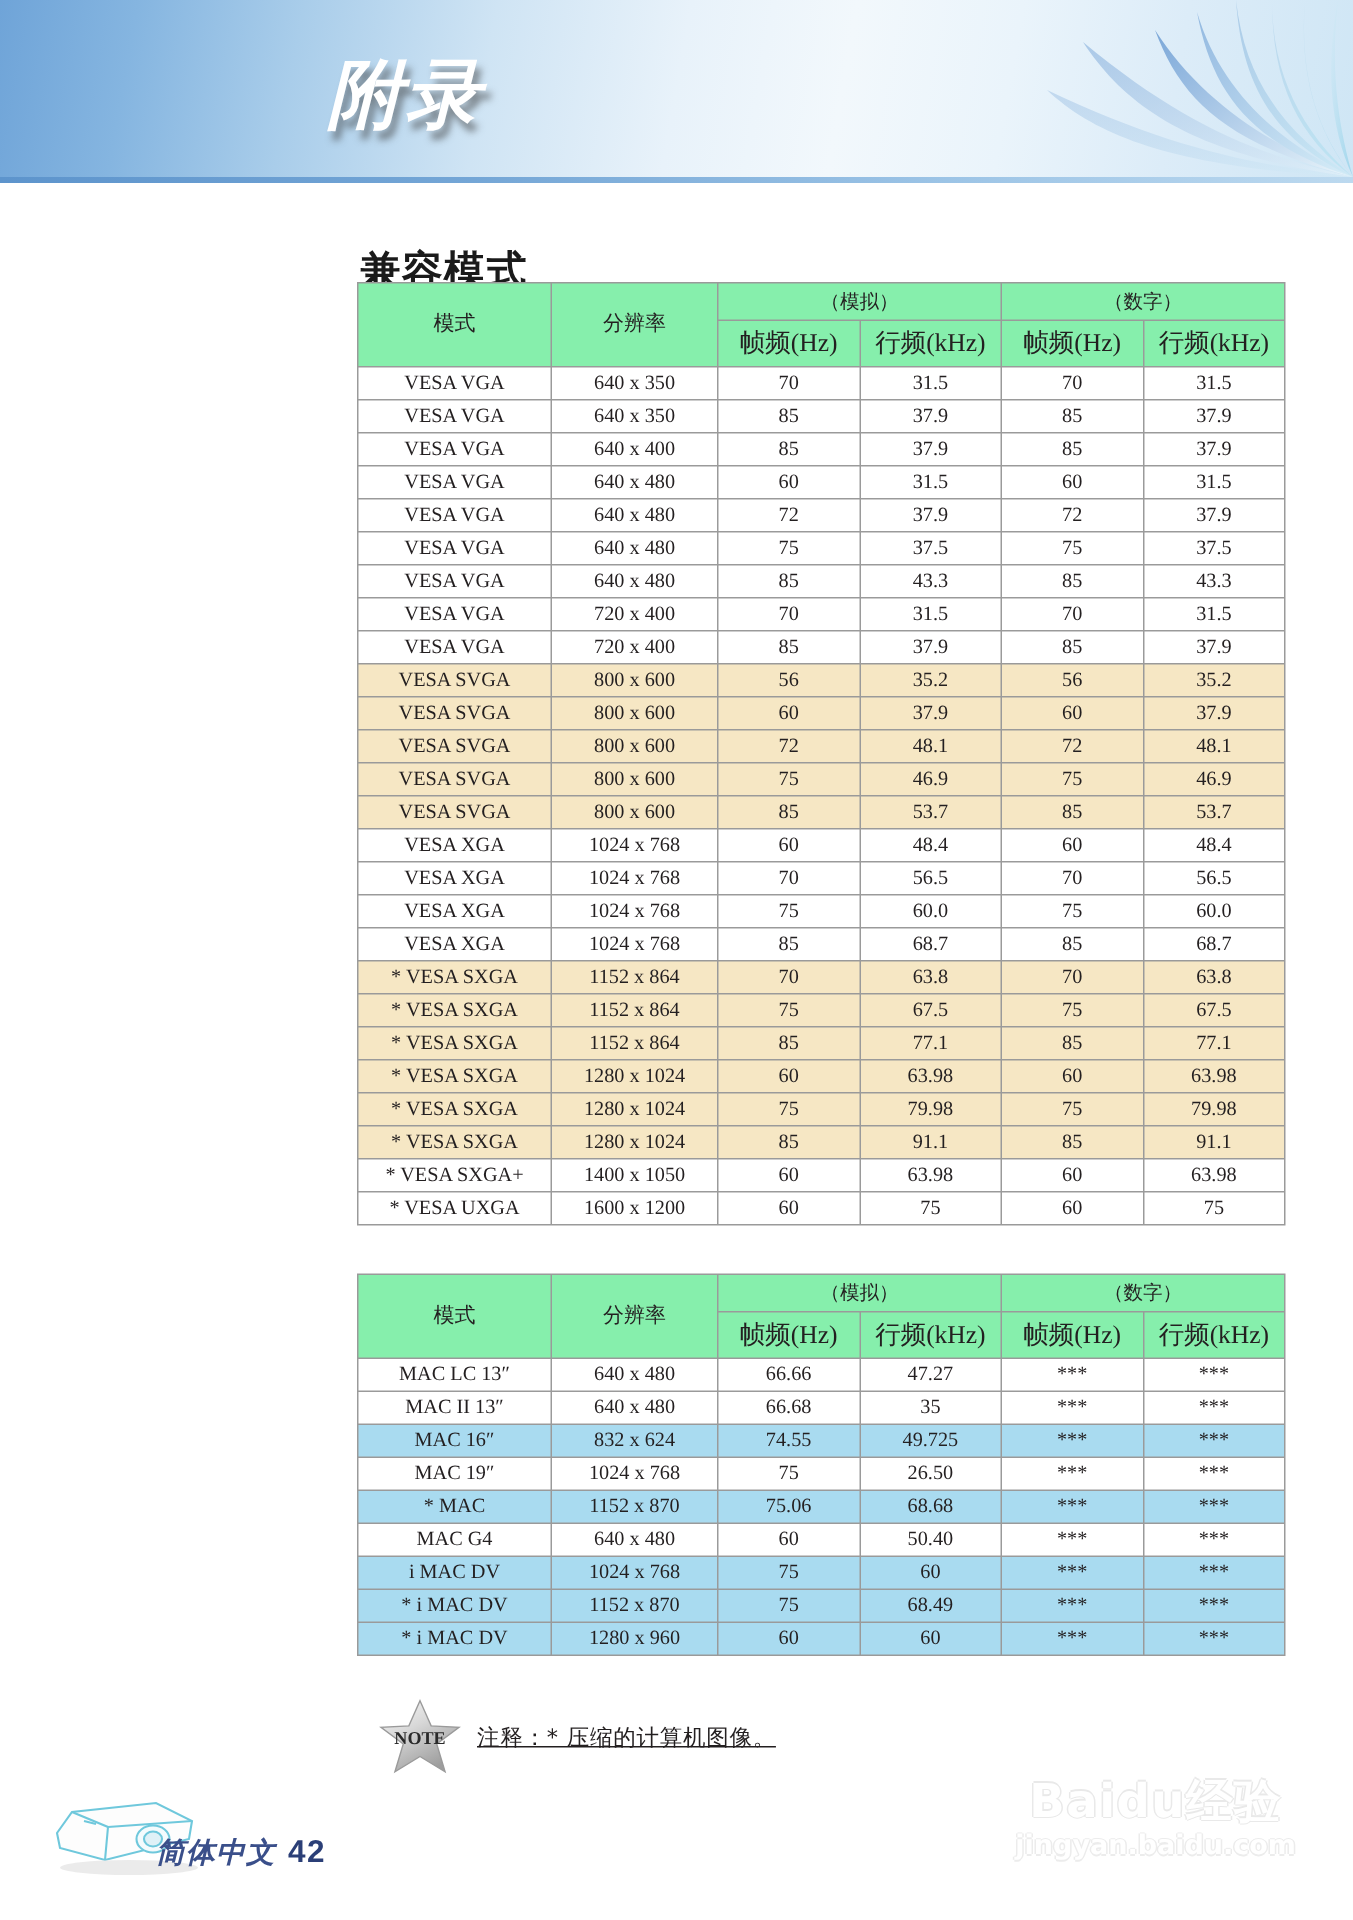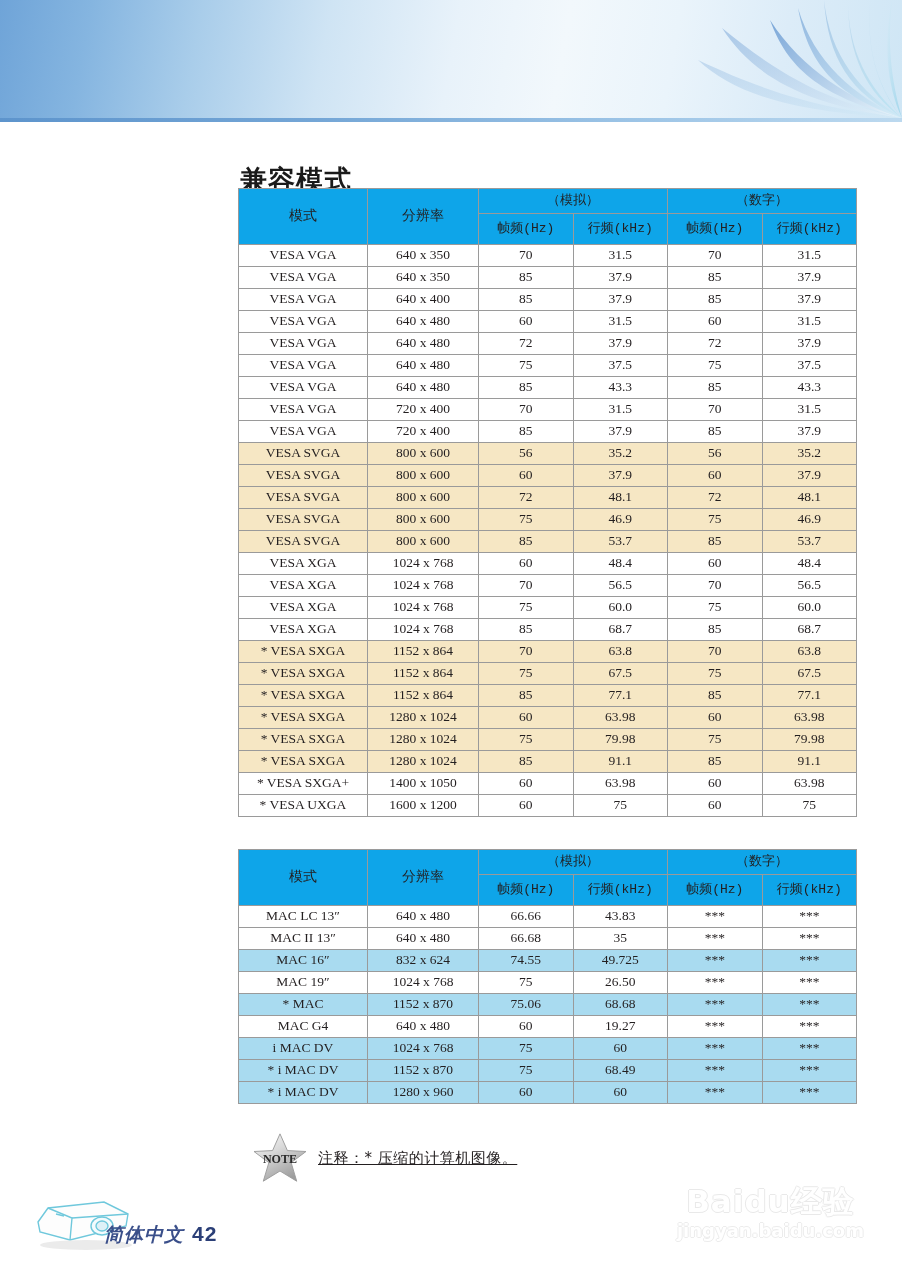--- a/index.html
+++ b/index.html
@@ -89,31 +89,31 @@
     font-family: "Liberation Serif", serif;
     font-size: 13.5px;
     text-align: center;
     vertical-align: middle;
     padding: 0;
     color: #231f20;
     background: #ffffff;
     line-height: 1.1;
   }
   .tbl th {
-    background: #0ea5e9;
+    background: #86efac;
     font-weight: 400;
-    font-family: Liberation Mono, monospace;
+    font-family: Liberation Serif, serif;
     font-size: 13px;
   }
   .tbl th.grp {
     font-size: 13px;
     height: 24px;
   }
   .tbl th.sub {
-    font-size: 13px;
+    font-size: 17px;
     height: 30px;
   }
   .tbl th.tall {
     font-size: 14px;
     height: 54px;
   }
   .tbl td {
     height: 21px;
   }
   .tbl tr.hl-cream td { background: #f6e7c4; }
@@ -236,20 +236,21 @@
       <path d="M300,118 C250,100 200,70 168,20 C185,66 215,96 300,118 Z" fill="url(#pg1)"></path>
       <path d="M300,118 C252,96 212,62 196,8 C206,62 232,96 300,118 Z" fill="url(#pg2)"></path>
       <path d="M300,118 C258,92 228,56 222,0 C226,58 248,94 300,118 Z" fill="url(#pg3)"></path>
       <path d="M300,118 C266,88 246,50 246,0 C246,56 264,92 300,118 Z" fill="url(#pg4)"></path>
       <path d="M300,118 C274,86 264,46 268,0 C264,54 278,90 300,118 Z" fill="url(#pg5)"></path>
       <path d="M300,118 C284,84 282,42 290,0 C284,52 292,90 300,118 Z" fill="url(#pg6)"></path>
       <path d="M300,118 C240,104 190,86 120,28 C150,74 198,104 300,118 Z" fill="url(#pg1)" opacity="0.55"></path>
       <path d="M300,118 C236,110 180,100 96,60 C132,94 190,112 300,118 Z" fill="url(#pg2)" opacity="0.45"></path>
     </g>
   </svg>
+  <div class="banner-title">附录</div>
 </div>
 <div class="banner-rule"></div>
 
 <div class="section-title">兼容模式</div>
 
 <table class="tbl" id="table-vesa">
   <colgroup>
     <col class="c-mode">
       <col class="c-res">
       <col class="c-n">
@@ -504,21 +505,21 @@
       <th class="sub">行频(kHz)</th>
       <th class="sub">帧频(Hz)</th>
       <th class="sub">行频(kHz)</th>
     </tr>
   </thead>
   <tbody>
       <tr>
         <td>MAC LC 13″</td>
         <td>640 x 480</td>
         <td>66.66</td>
-        <td>43.83</td>
+        <td>47.27</td>
         <td>***</td>
         <td>***</td>
       </tr>
       <tr>
         <td>MAC II 13″</td>
         <td>640 x 480</td>
         <td>66.68</td>
         <td>35</td>
         <td>***</td>
         <td>***</td>
@@ -544,21 +545,21 @@
         <td>1152 x 870</td>
         <td>75.06</td>
         <td>68.68</td>
         <td>***</td>
         <td>***</td>
       </tr>
       <tr>
         <td>MAC G4</td>
         <td>640 x 480</td>
         <td>60</td>
-        <td>19.27</td>
+        <td>50.40</td>
         <td>***</td>
         <td>***</td>
       </tr>
       <tr class="hl-blue">
         <td>i MAC DV</td>
         <td>1024 x 768</td>
         <td>75</td>
         <td>60</td>
         <td>***</td>
         <td>***</td>

